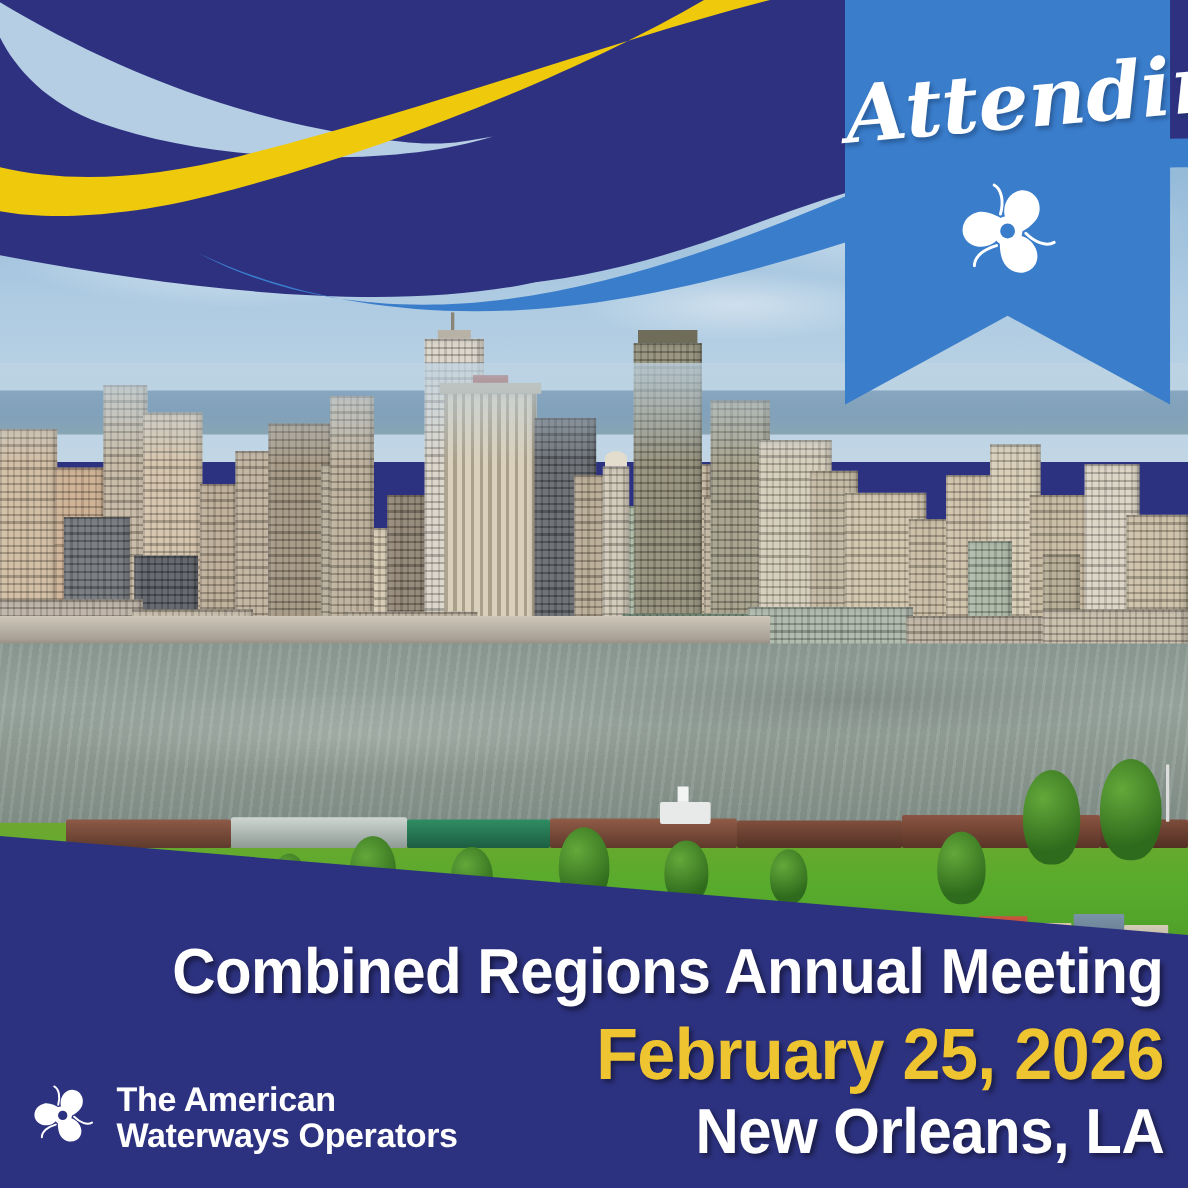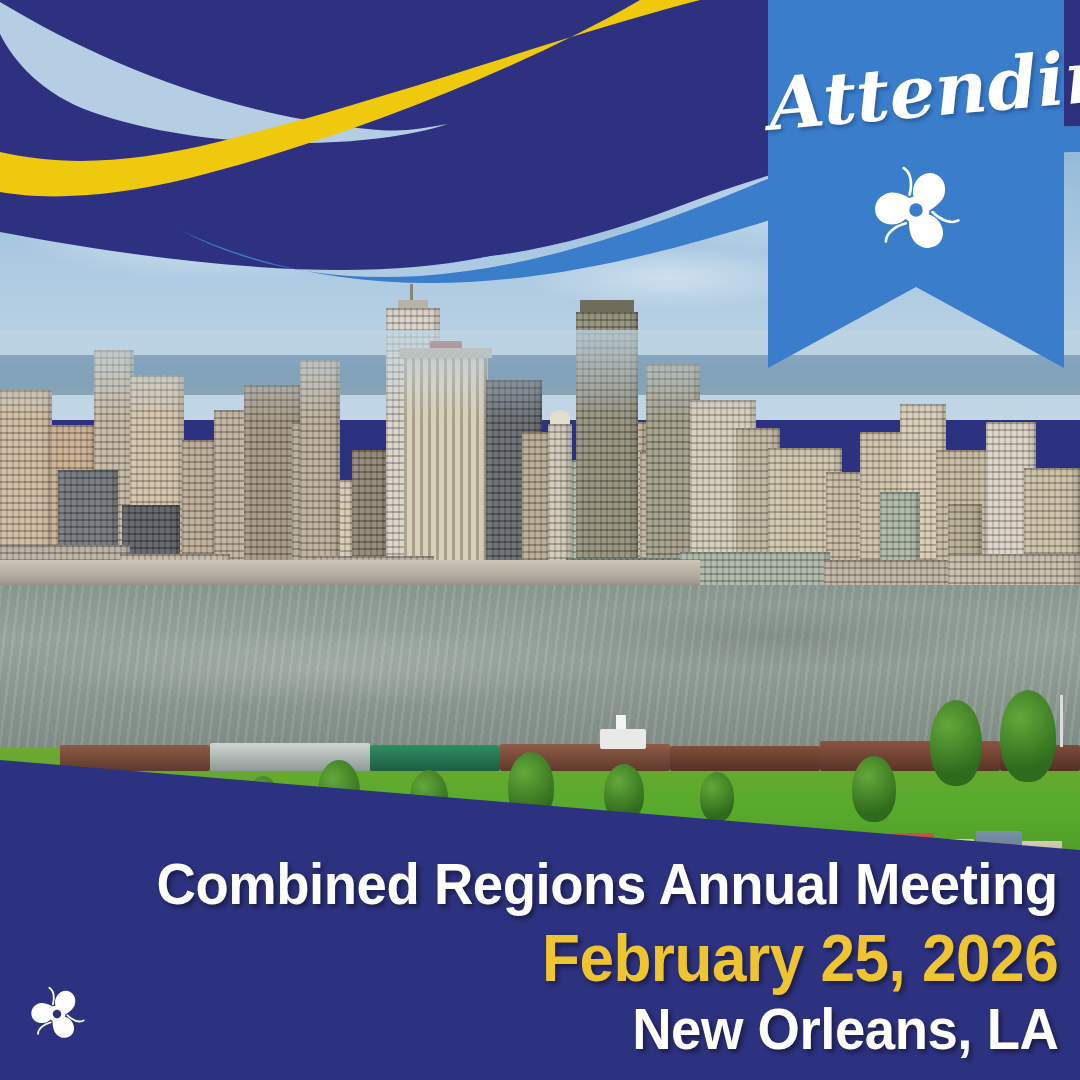--- a/index.html
+++ b/index.html
@@ -402,15 +402,19 @@
         </g>
         <g fill="none" stroke="#ffffff" stroke-width="2.8" stroke-linecap="round">
           <path d="M62,44 C70,36 74,26 70,19" transform="rotate(-30 60 60)"></path>
           <path d="M62,44 C70,36 74,26 70,19" transform="rotate(90 60 60)"></path>
           <path d="M62,44 C70,36 74,26 70,19" transform="rotate(210 60 60)"></path>
         </g>
         <circle cx="60" cy="60" r="13" fill="#ffffff"></circle>
         <circle cx="60" cy="60" r="6.5" fill="#2D3280"></circle>
       </svg>
     </div>
+    <div class="awo-wordmark">
+      <div>The American</div>
+      <div>Waterways Operators</div>
+    </div>
   </div>
 
 </div>
 
 </body></html>

